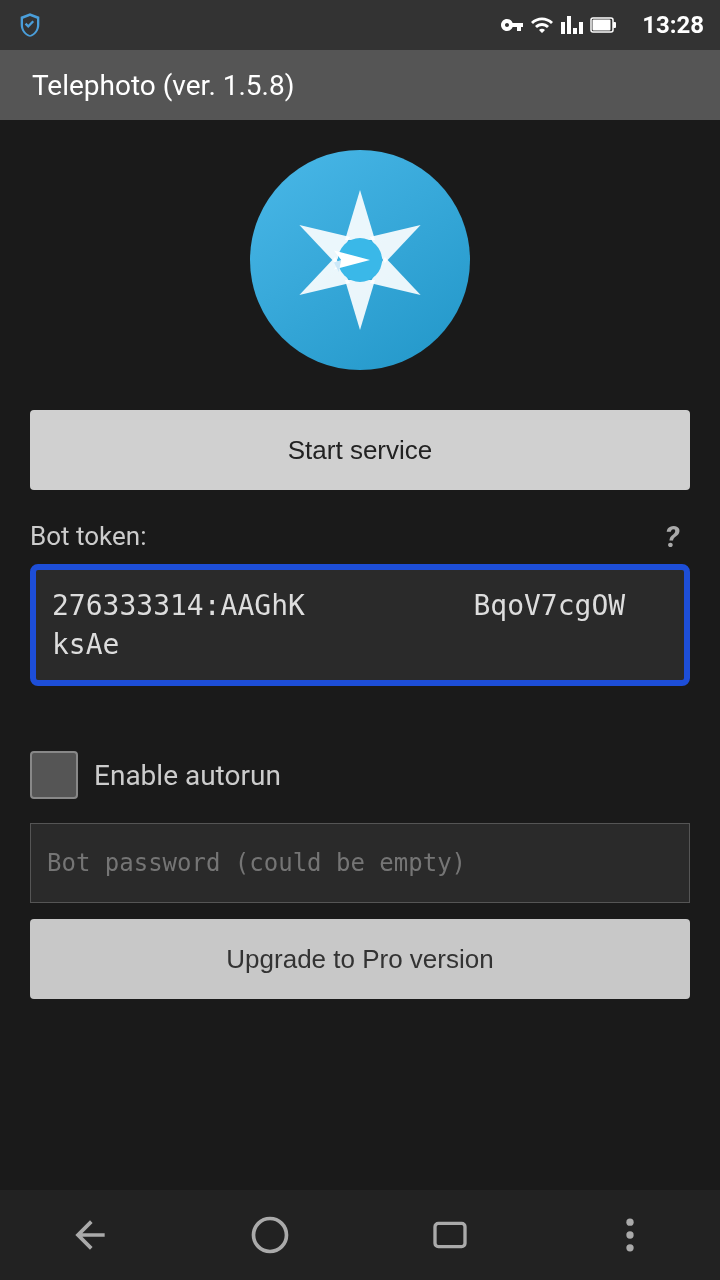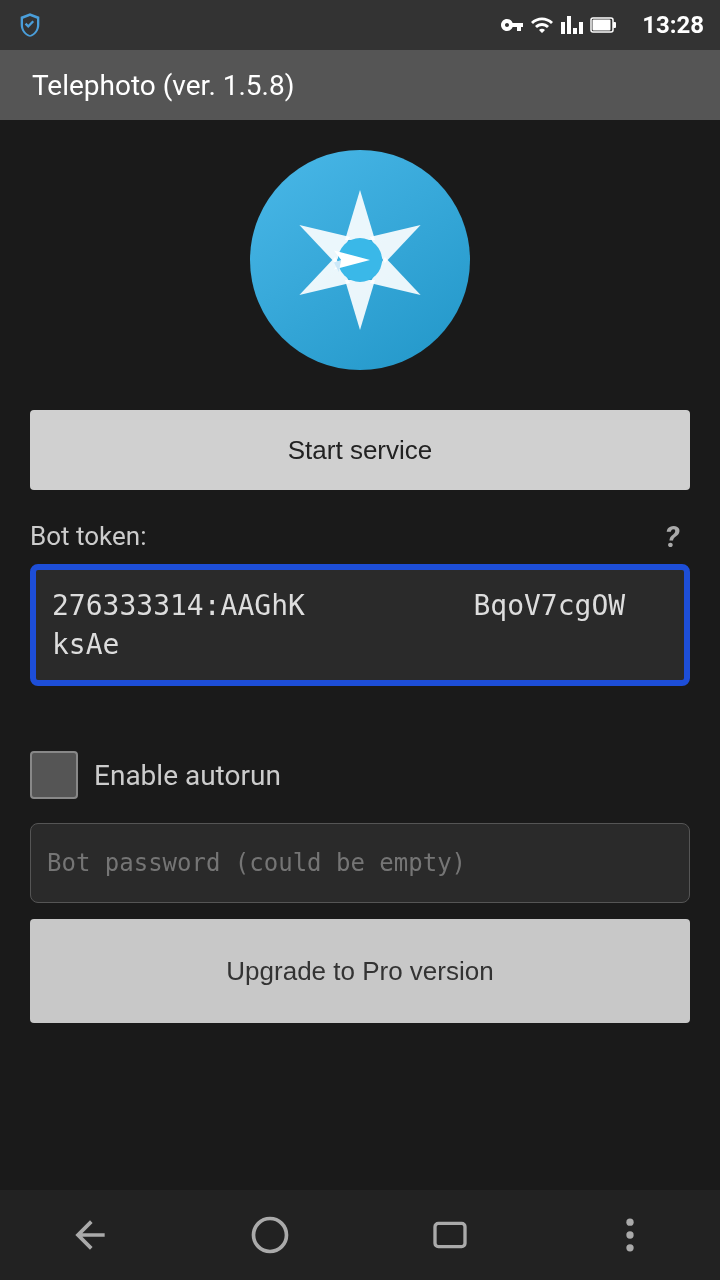--- a/index.html
+++ b/index.html
@@ -171,32 +171,32 @@
       color: #ccc;
       font-size: 28px;
     }
 
     
     .password-input {
       width: 100%;
       height: 80px;
       background: #2a2a2a;
       border: 1px solid #555;
-      border-radius: 8px;
+      border-radius: 0;
       padding: 0 16px;
       color: #ef4444;
       font-size: 24px;
       font-family: monospace;
       margin-bottom: 16px;
     }
 
     
     .upgrade-button {
       width: 100%;
-      height: 104px;
+      height: 80px;
       background: #c8c8c8;
       border: none;
       border-radius: 4px;
       font-size: 26px;
       color: #333;
       cursor: pointer;
     }
 
     
     .bottom-nav {

